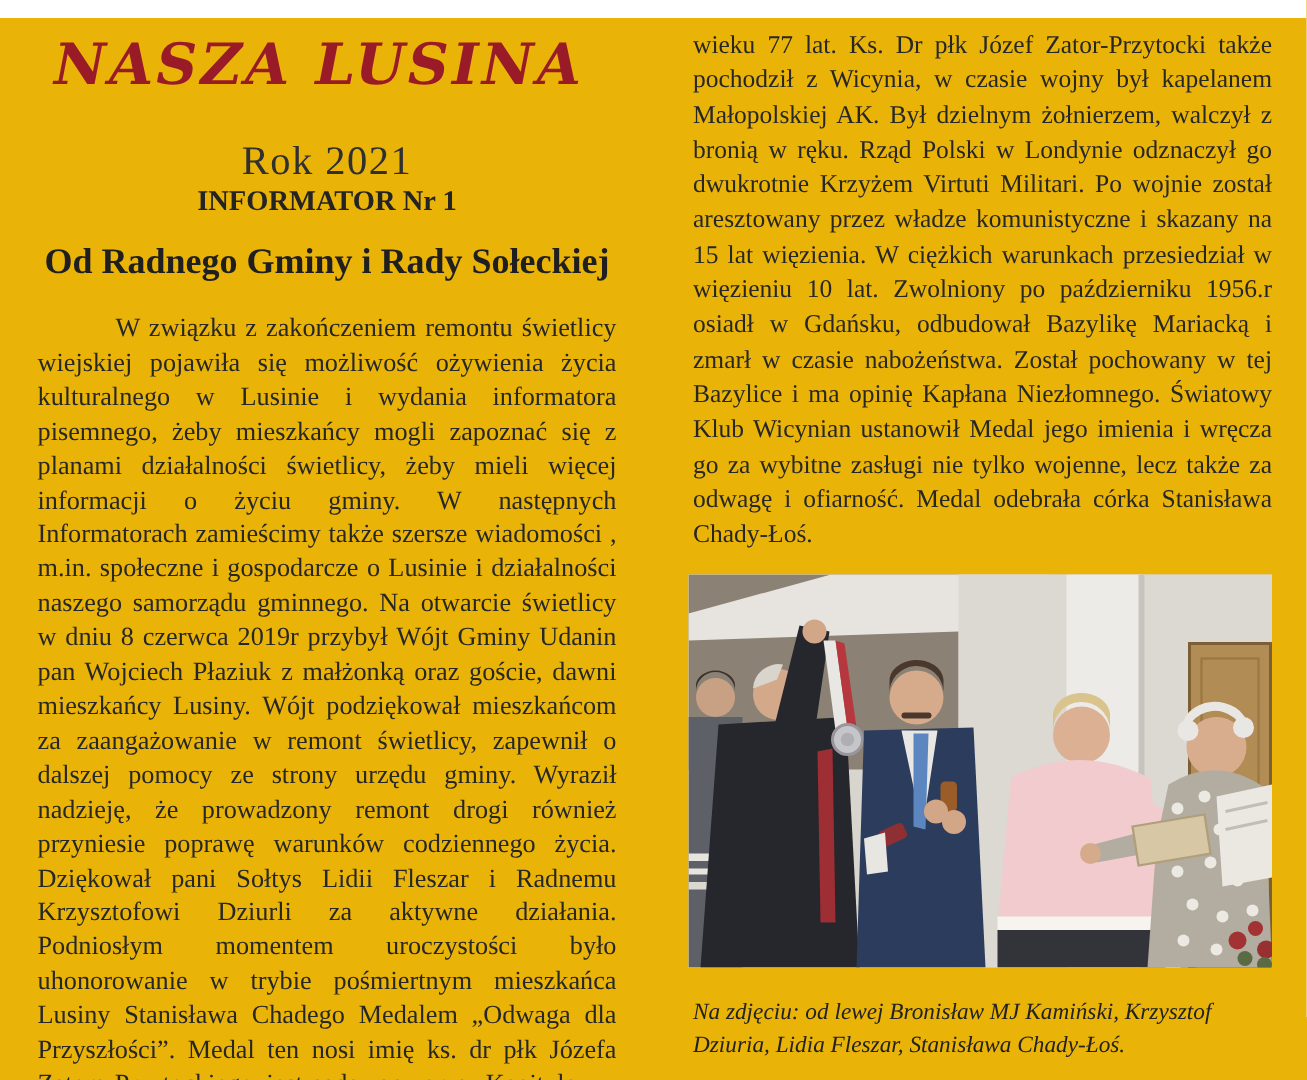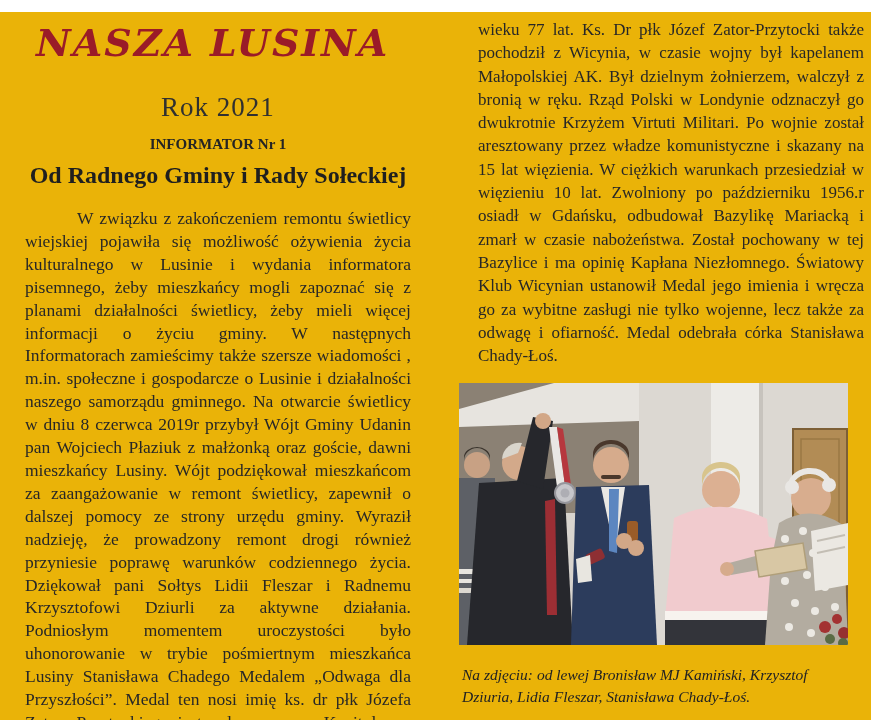--- a/index.html
+++ b/index.html
@@ -18,36 +18,36 @@
     font-style:italic;font-weight:bold;
     font-size:38px;letter-spacing:2px;
     color:#9a1b28;
     white-space:nowrap;
   }
   .year-line{
     position:absolute;left:25px;top:80px;width:386px;
     text-align:center;font-size:27px;letter-spacing:1px;color:#303030;
   }
   .issue-line{
-    position:absolute;left:25px;top:124px;width:386px;
-    text-align:center;font-size:15px;font-weight:bold;color:#242424;
+    position:absolute;left:25px;top:112px;width:386px;
+    text-align:center;font-size:19px;font-weight:bold;color:#242424;
   }
   .section-heading{
     position:absolute;left:25px;top:150px;width:386px;
     text-align:center;font-size:24px;font-weight:bold;color:#1f1f1f;
   }
   .left-col{
     position:absolute;left:25px;top:195px;width:386px;
     font-size:17.5px;line-height:22.9px;
     text-align:justify;
     text-indent:52px;
     color:#272727;
   }
   .right-col{
-    position:absolute;left:478px;top:6px;width:386px;
+    position:absolute;left:462px;top:6px;width:386px;
     font-size:17px;line-height:23.3px;
     text-align:justify;
     color:#272727;
   }
   .photo{
     position:absolute;left:459px;top:371px;width:389px;height:262px;
     background:#d7d3cc;
   }
   .photo svg{display:block;width:100%;height:100%;}
   .photo-caption{

